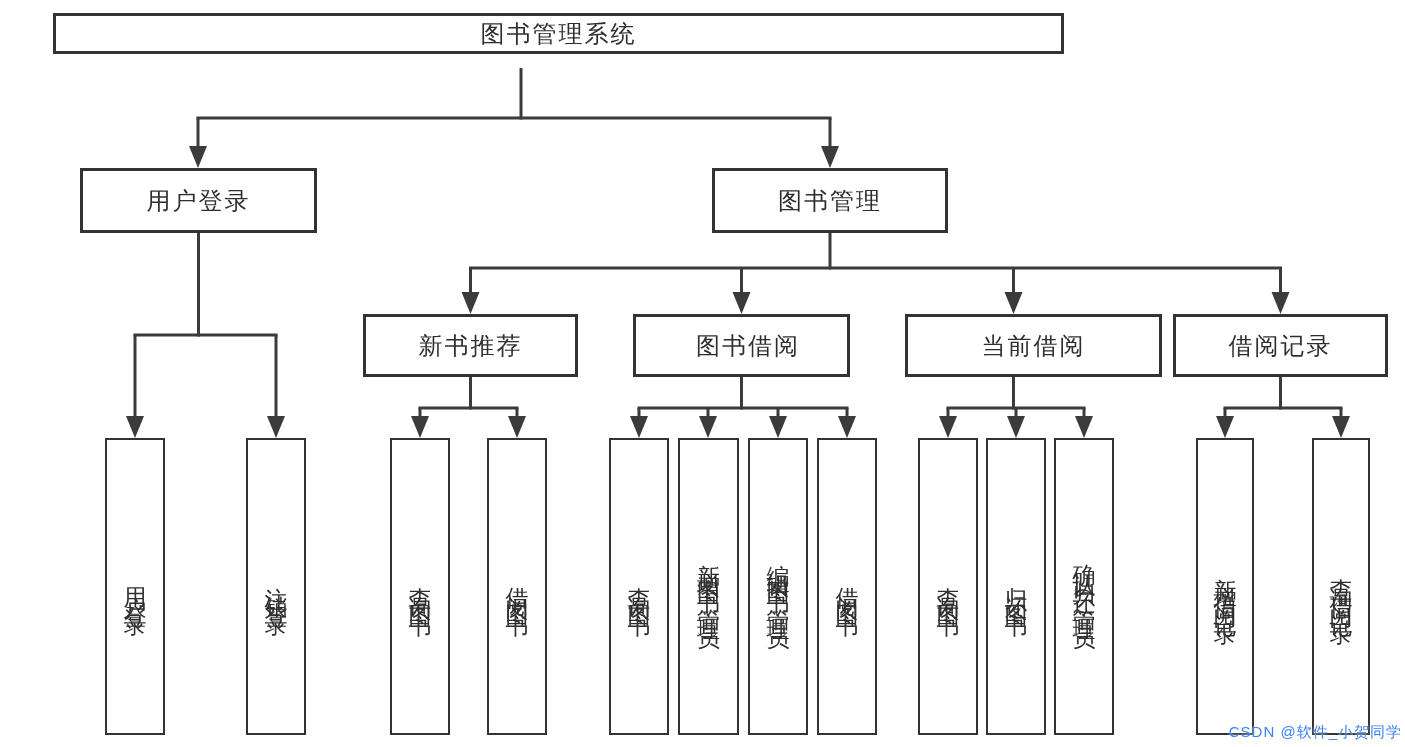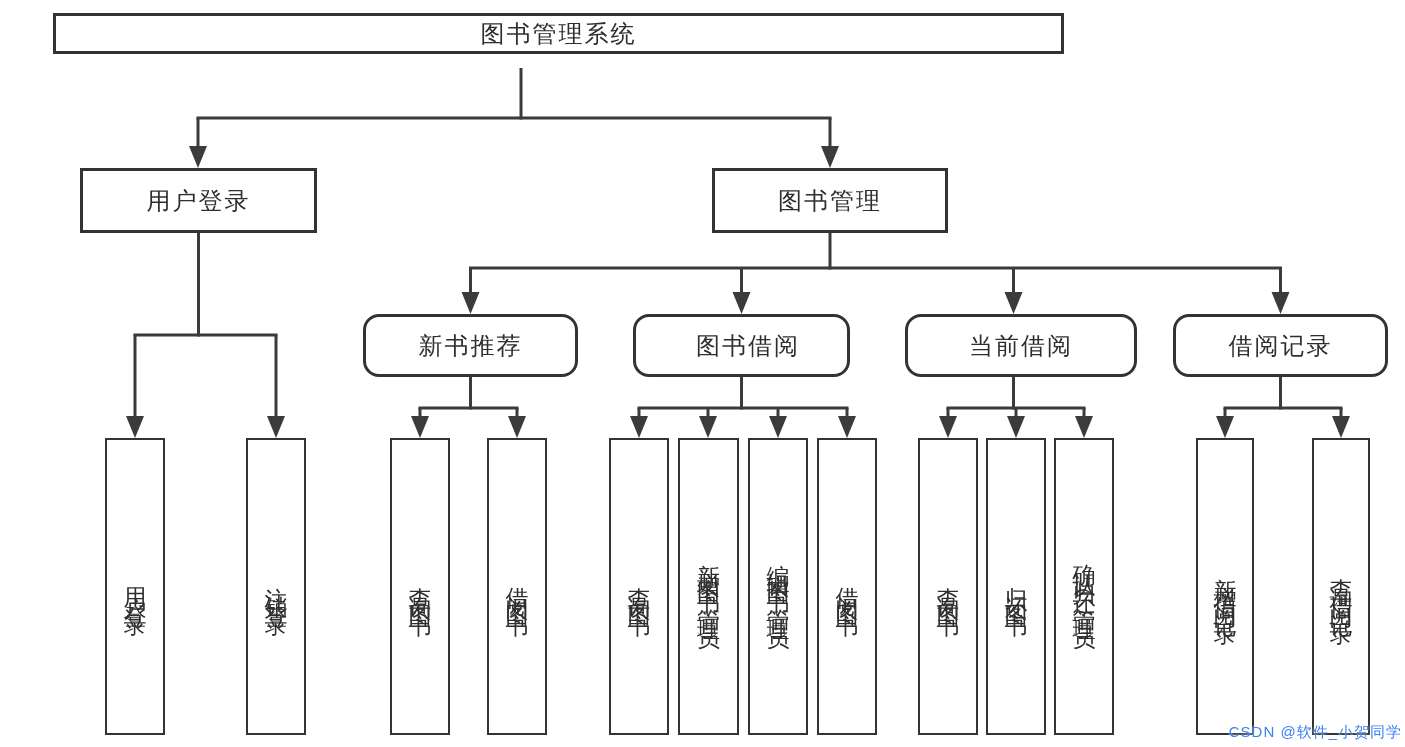--- a/index.html
+++ b/index.html
@@ -28,21 +28,21 @@
     box-sizing: border-box;
     background: #ffffff;
     border: 3px solid #333333;
     display: flex;
     align-items: center;
     justify-content: center;
     text-align: center;
   }
   .root-box  { font-size: 24px; letter-spacing: 2px; }
   .l2-box    { font-size: 24px; letter-spacing: 2px; }
-  .l3-box    { font-size: 24px; letter-spacing: 2px; border-radius: 16px; }
+  .l3-box    { font-size: 24px; letter-spacing: 2px; }
   .leaf-box  { border-width: 2px; }
   .leaf-box .vtext {
     writing-mode: vertical-rl;
     text-orientation: mixed;
     font-size: 23px;
     line-height: 1;
     letter-spacing: 9px;
     white-space: nowrap;
   }
   .watermark {
@@ -150,21 +150,21 @@
   <div class="box l2-box" style="left:712px; top:168px; width:236px; height:65px;text-align:center;">
     <span>图书管理</span>
   </div>
 
   <div class="box l3-box" style="left:363px; top:314px; width:215px; height:63px;">
     <span>新书推荐</span>
   </div>
   <div class="box l3-box" style="left:633px; top:314px; width:217px; height:63px;padding-left:13px;">
     <span>图书借阅</span>
   </div>
-  <div class="box l3-box" style="left:905px; top:314px; width:232px; height:63px;">
+  <div class="box l3-box" style="left:905px; top:314px; width:257px; height:63px;">
     <span>当前借阅</span>
   </div>
   <div class="box l3-box" style="left:1173px; top:314px; width:215px; height:63px;">
     <span>借阅记录</span>
   </div>
 
   <div class="box leaf-box" style="left:105px; top:438px; width:60px; height:297px;">
     <span class="vtext">用户登录</span>
   </div>
   <div class="box leaf-box" style="left:246px; top:438px; width:60px; height:297px;">

